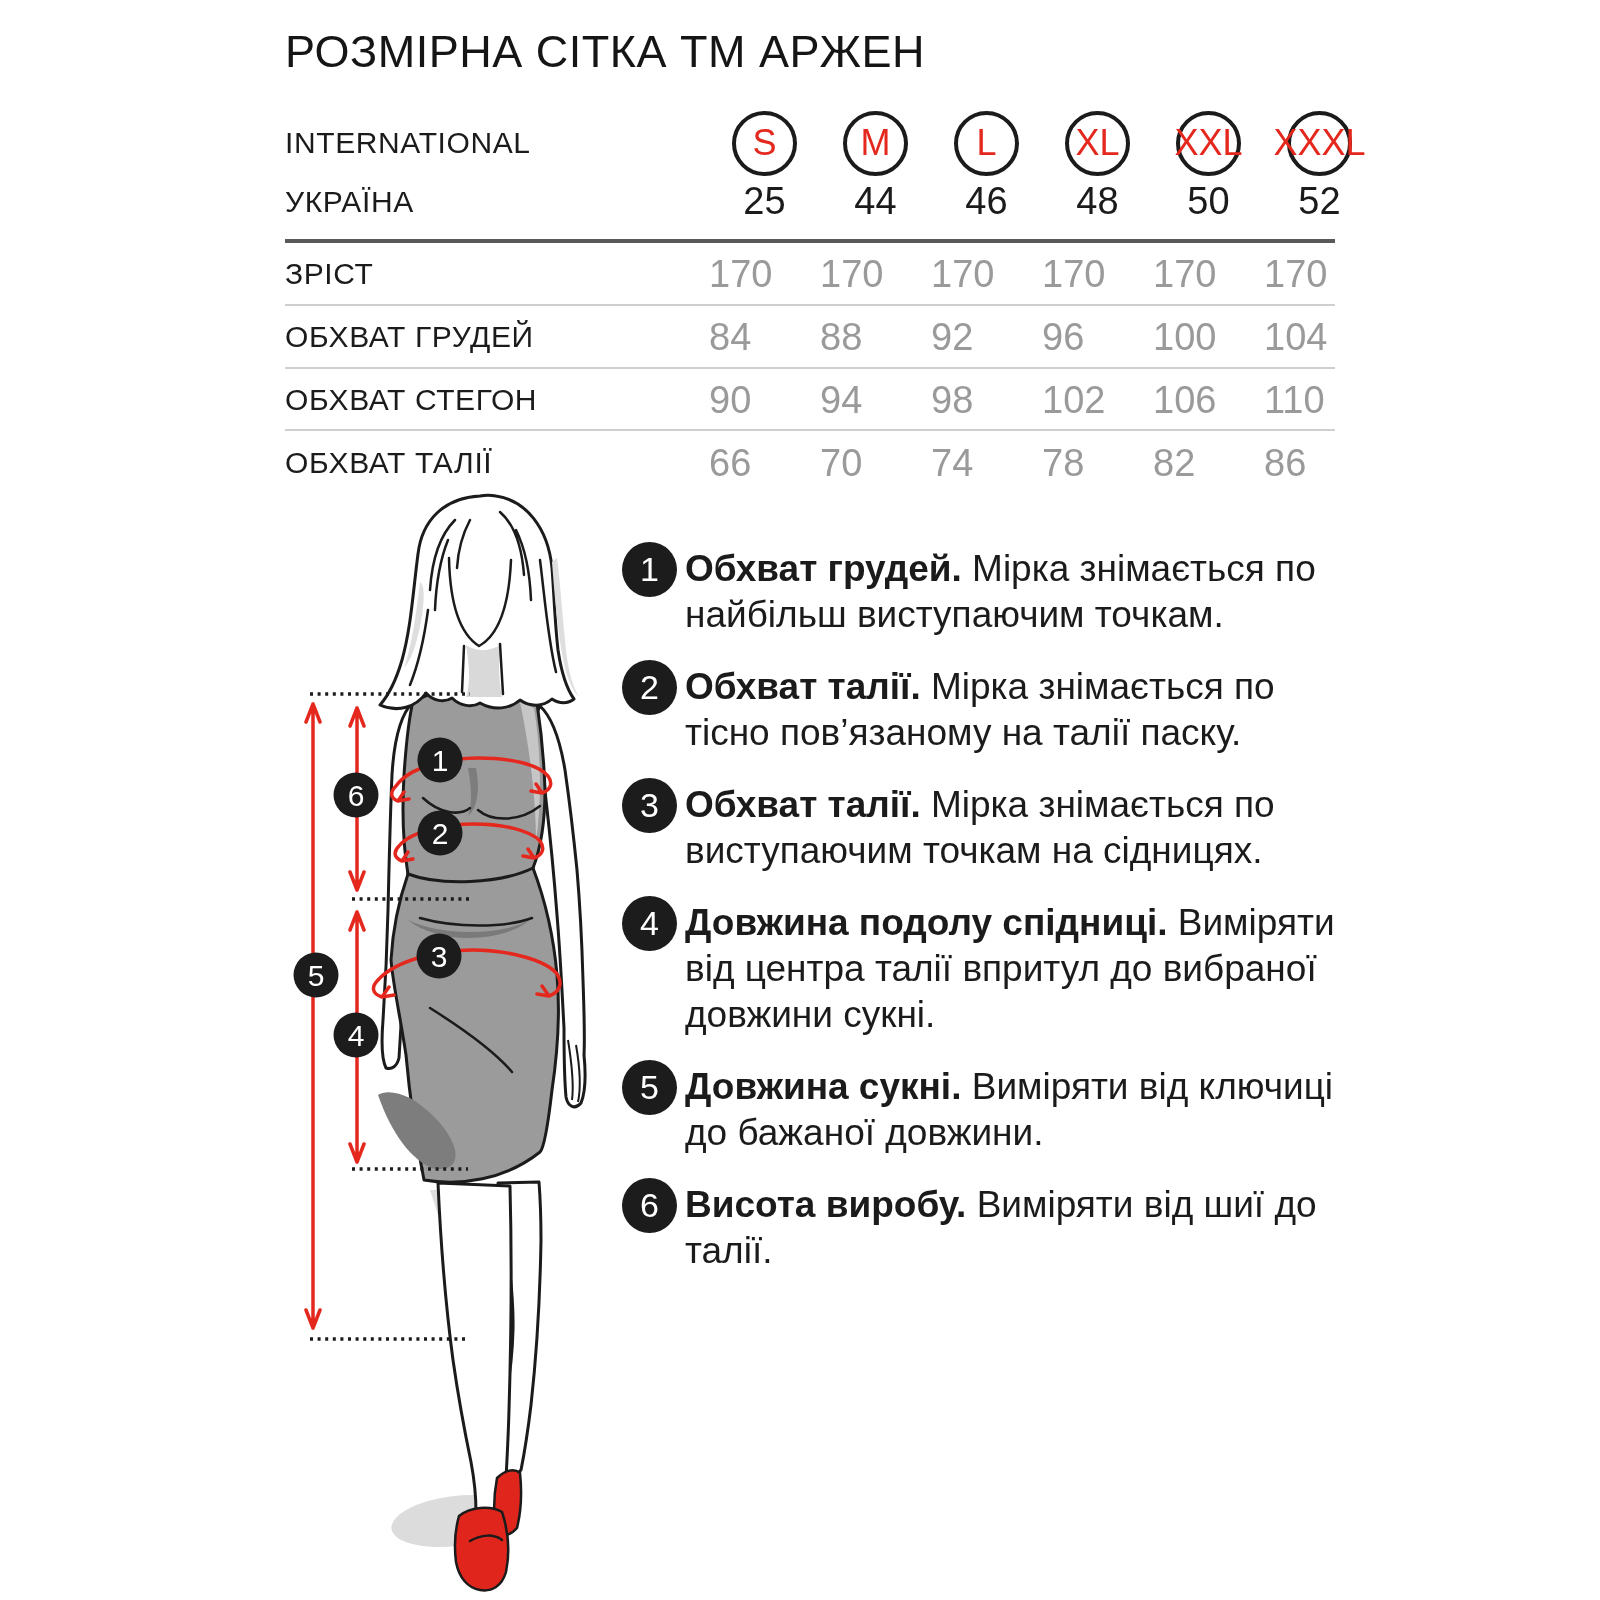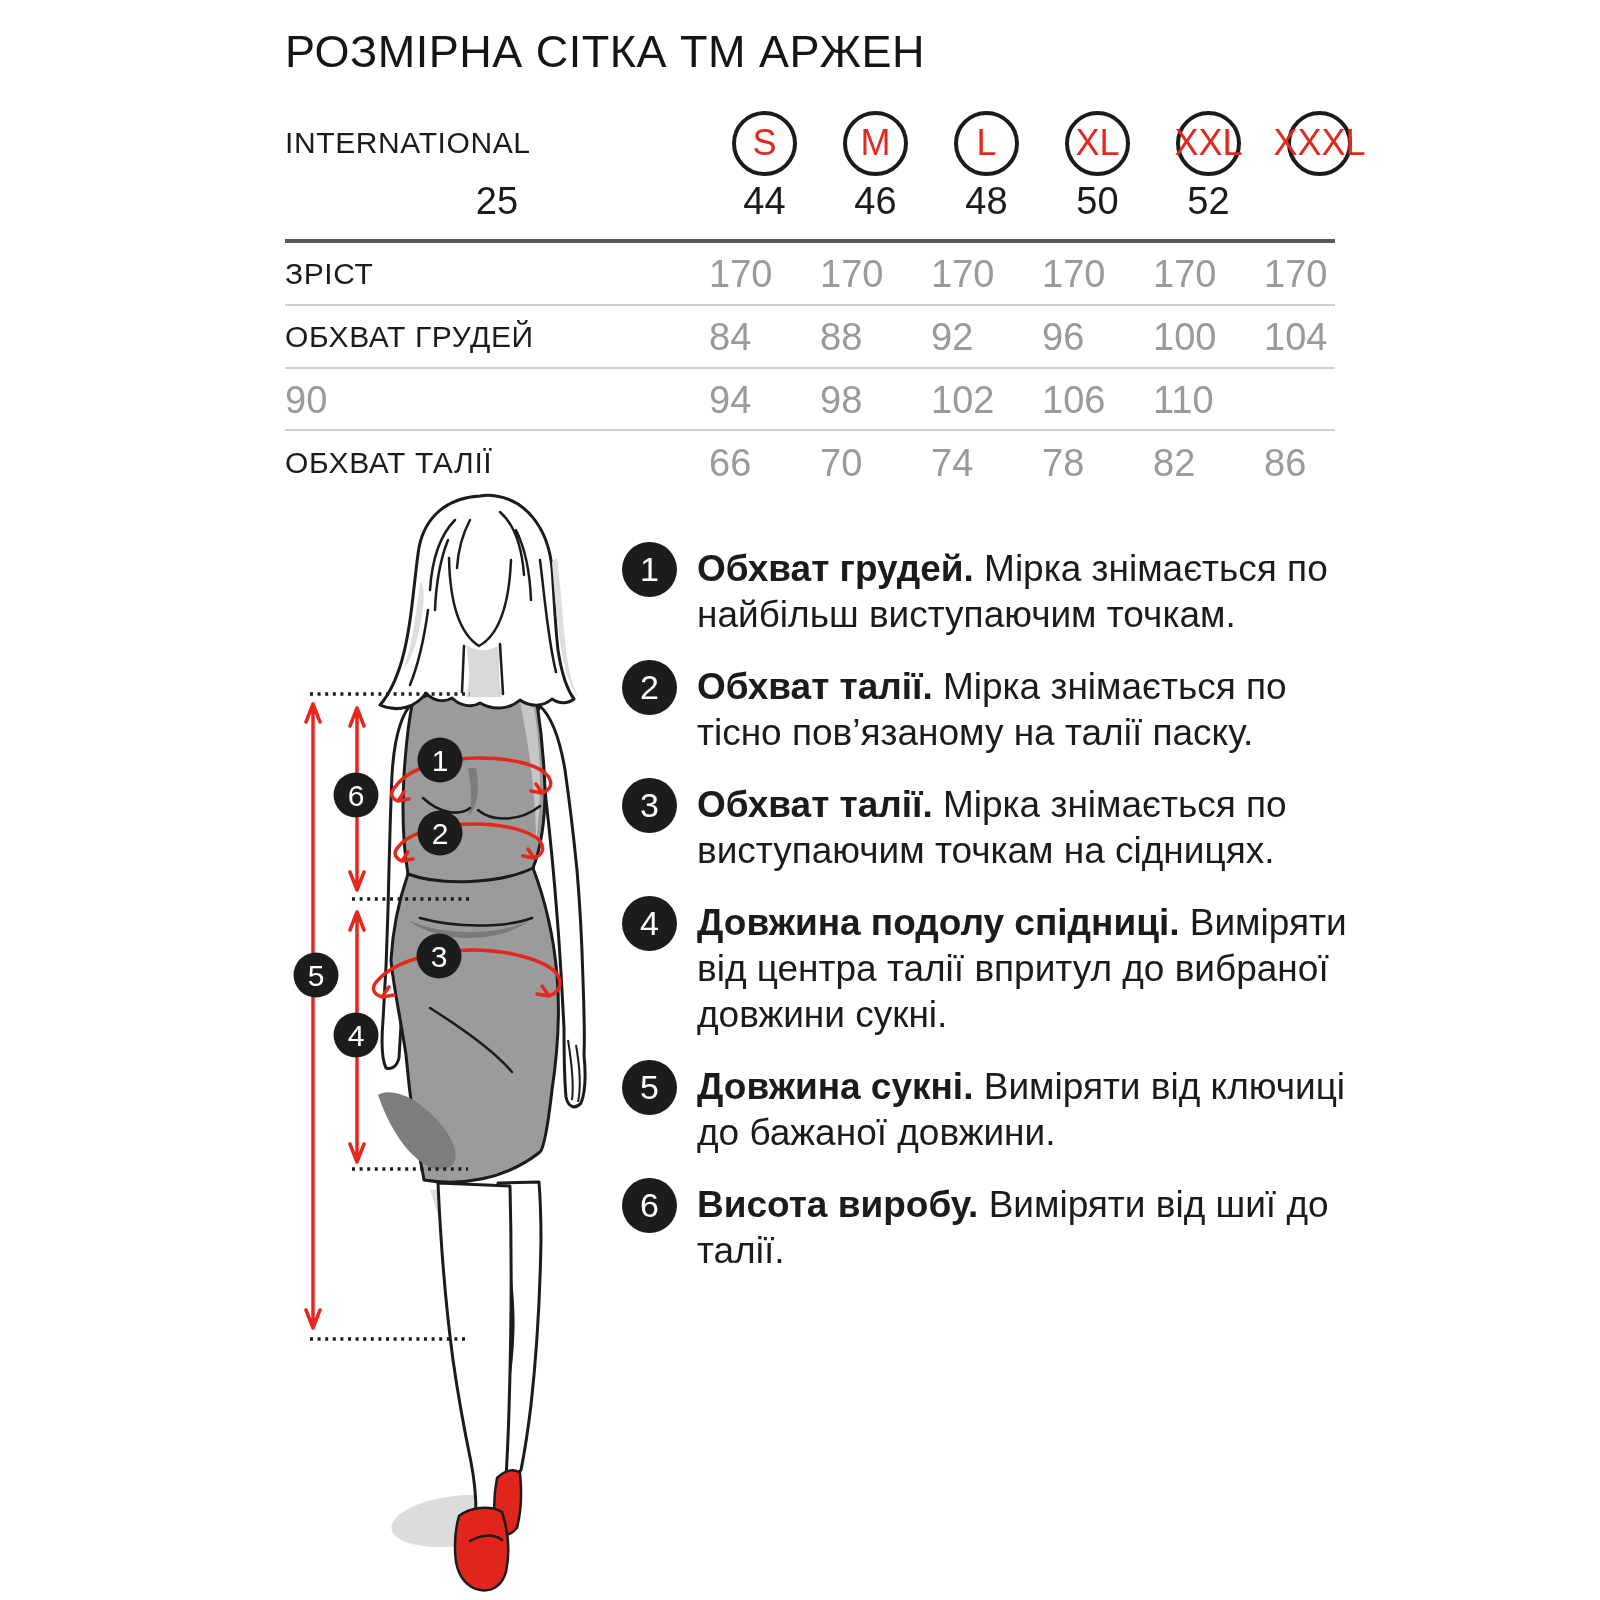--- a/index.html
+++ b/index.html
@@ -23,21 +23,21 @@
         font-size:36px;color:#e5281e;white-space:nowrap;overflow:visible;}
   .rule{position:absolute;left:285px;width:1050px;}
   .rule.dark{height:4px;background:#58595a;}
   .rule.light{height:2px;background:#cfcfcf;}
   
   #legend{left:622px;top:546px;width:772px;}
   .leg-item{display:flex;margin-bottom:26px;}
   .leg-circle{flex:none;width:55px;height:55px;margin-top:-4px;border-radius:50%;
         background:#1c1c1c;color:#fff;display:flex;justify-content:center;align-items:center;
         font-size:34px;}
-  .leg-text{margin-left:20px;width:680px;font-size:37px;line-height:46px;color:#1b1b1b;}
+  .leg-text{margin-left:8px;width:680px;font-size:37px;line-height:46px;color:#1b1b1b;}
   .leg-text .b{font-weight:700;}
 </style>
 </head>
 <body>
 
 <div id="title" class="abs">РОЗМІРНА СІТКА ТМ АРЖЕН</div>
 
 <div class="trow" style="top:109px;height:68px">
   <div class="tlabel">INTERNATIONAL</div>
   <div class="ccell">
@@ -66,20 +66,21 @@
       </span>
     </div>
   <div class="ccell">
       <span class="size-circle">
         <span>XXXL</span>
       </span>
     </div>
 </div>
 
 <div class="trow" style="top:180px;height:40px">
+  <div class="tlabel">УКРАЇНА</div>
   <div class="tnum">25</div>
   <div class="tnum">44</div>
   <div class="tnum">46</div>
   <div class="tnum">48</div>
   <div class="tnum">50</div>
   <div class="tnum">52</div>
 </div>
 
 <div class="rule dark abs" style="top:239px"></div>
 
@@ -101,20 +102,21 @@
   <div class="tval">88</div>
   <div class="tval">92</div>
   <div class="tval">96</div>
   <div class="tval">100</div>
   <div class="tval">104</div>
 </div>
 
 <div class="rule light abs" style="top:367px"></div>
 
 <div class="trow" style="top:371px;height:58px">
+  <div class="tlabel">ОБХВАТ СТЕГОН</div>
   <div class="tval">90</div>
   <div class="tval">94</div>
   <div class="tval">98</div>
   <div class="tval">102</div>
   <div class="tval">106</div>
   <div class="tval">110</div>
 </div>
 
 <div class="rule light abs" style="top:429px"></div>
 

